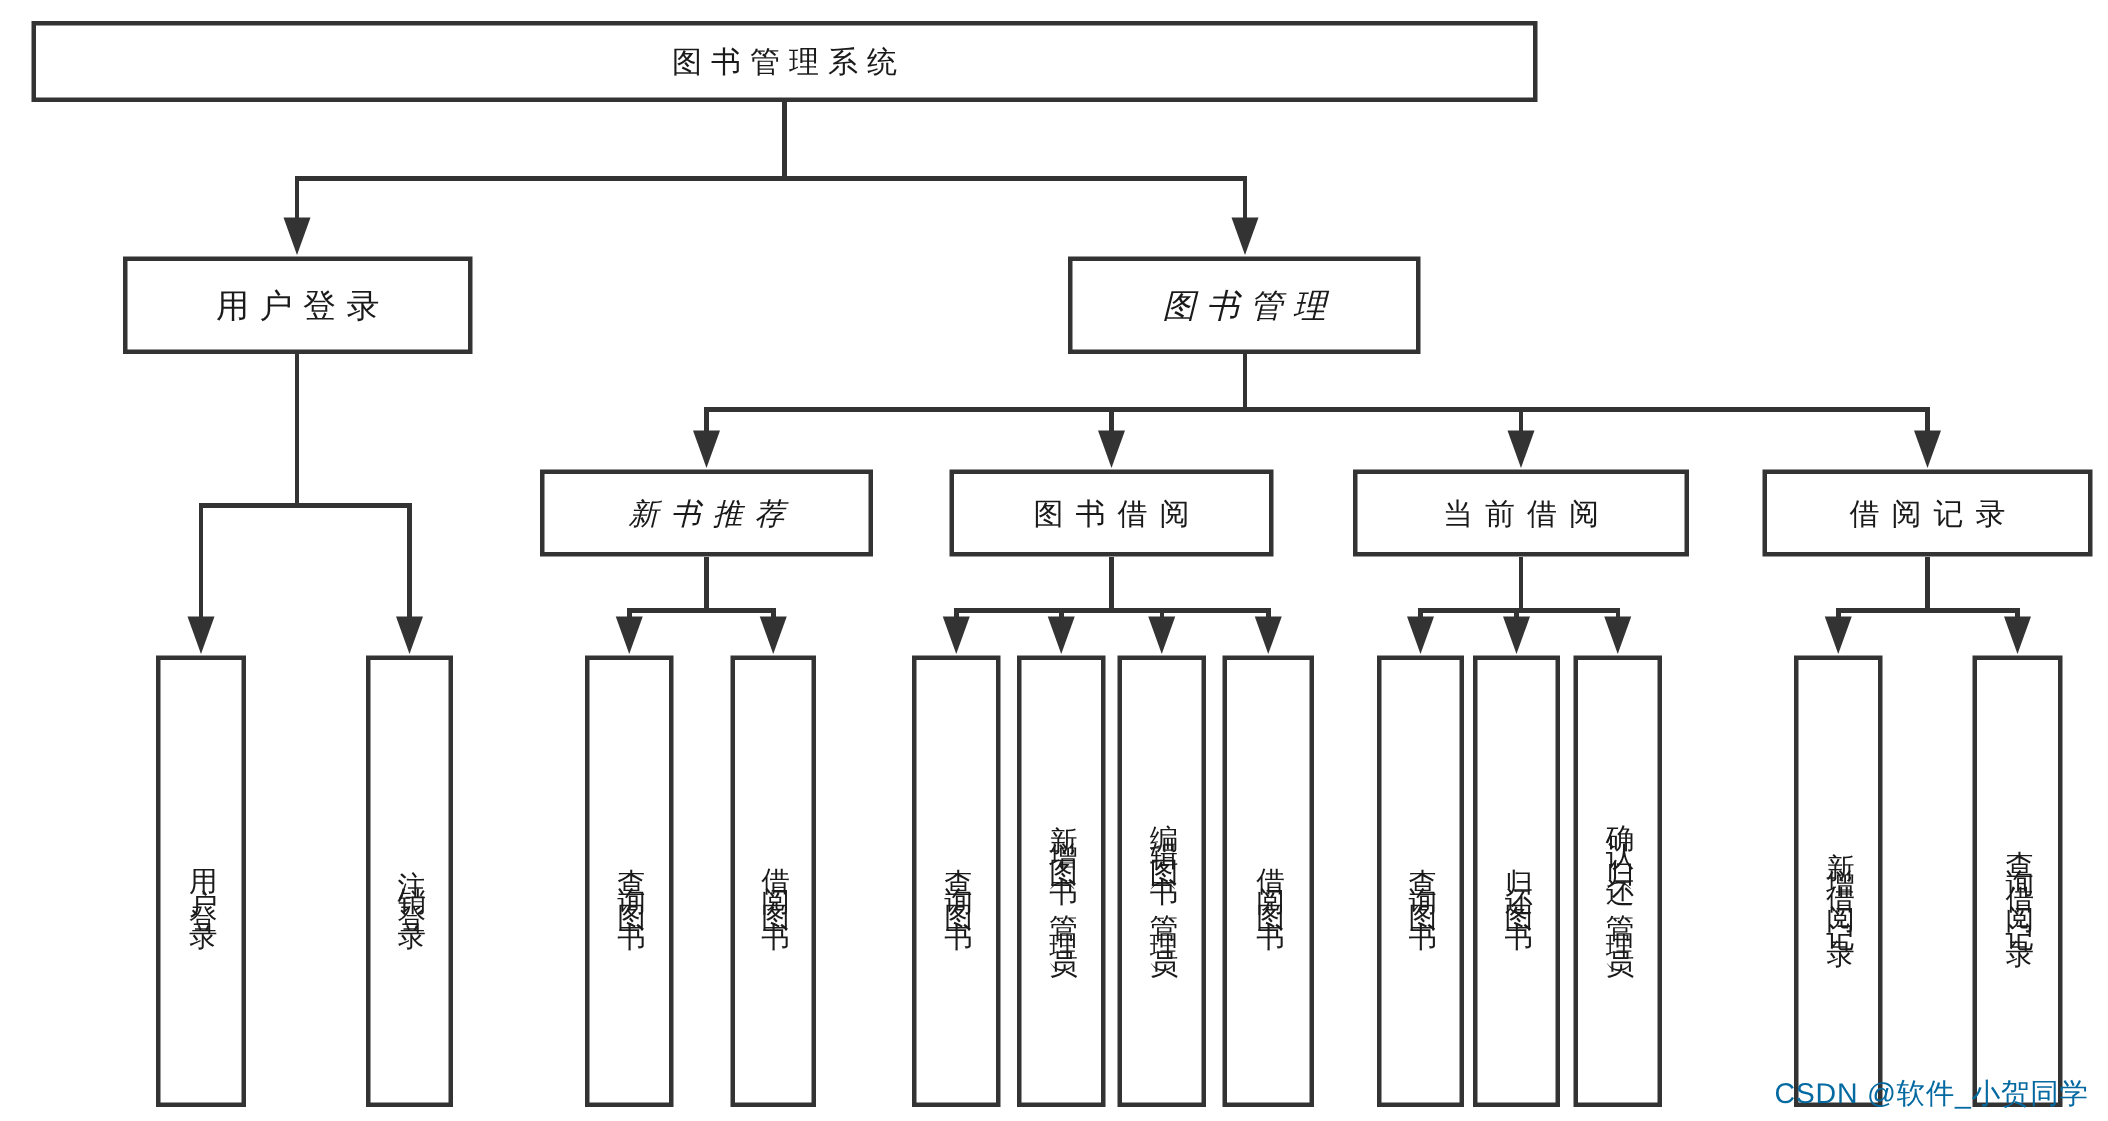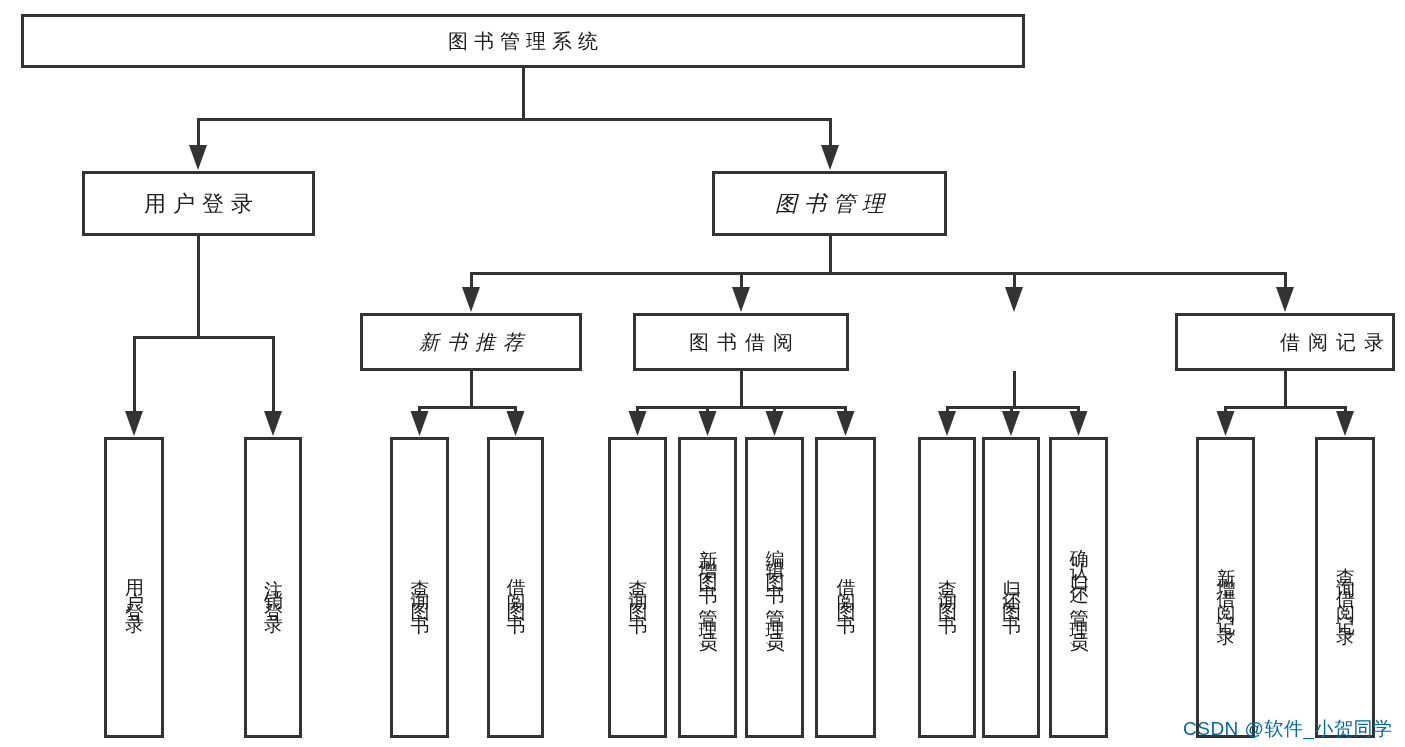--- a/index.html
+++ b/index.html
@@ -110,21 +110,24 @@
   <div class="box" style="left:712px; top:171px; width:235px; height:65px;font-style:italic;">
     <span class="lbl-2">图书管理</span>
   </div>
 
   <div class="box" style="left:360px; top:313px; width:222px; height:58px;font-style:italic;">
     <span class="lbl-3">新书推荐</span>
   </div>
   <div class="box" style="left:633px; top:313px; width:216px; height:58px;">
     <span class="lbl-3">图书借阅</span>
   </div>
-  <div class="box" style="left:1175px; top:313px; width:220px; height:58px;justify-content:flex-end;">
+  <div class="box" style="left:902px; top:313px; width:224px; height:58px;">
+    <span class="lbl-3">当前借阅</span>
+  </div>
+  <div class="box" style="left:1175px; top:313px; width:220px; height:58px;">
     <span class="lbl-3">借阅记录</span>
   </div>
 
   <div class="box" style="left:104px; top:437px; width:60px; height:301px;">
     <span class="v-label">用户登录</span>
   </div>
   <div class="box" style="left:244px; top:437px; width:58px; height:301px;">
     <span class="v-label">注销登录</span>
   </div>
   <div class="box" style="left:390px; top:437px; width:59px; height:301px;">

